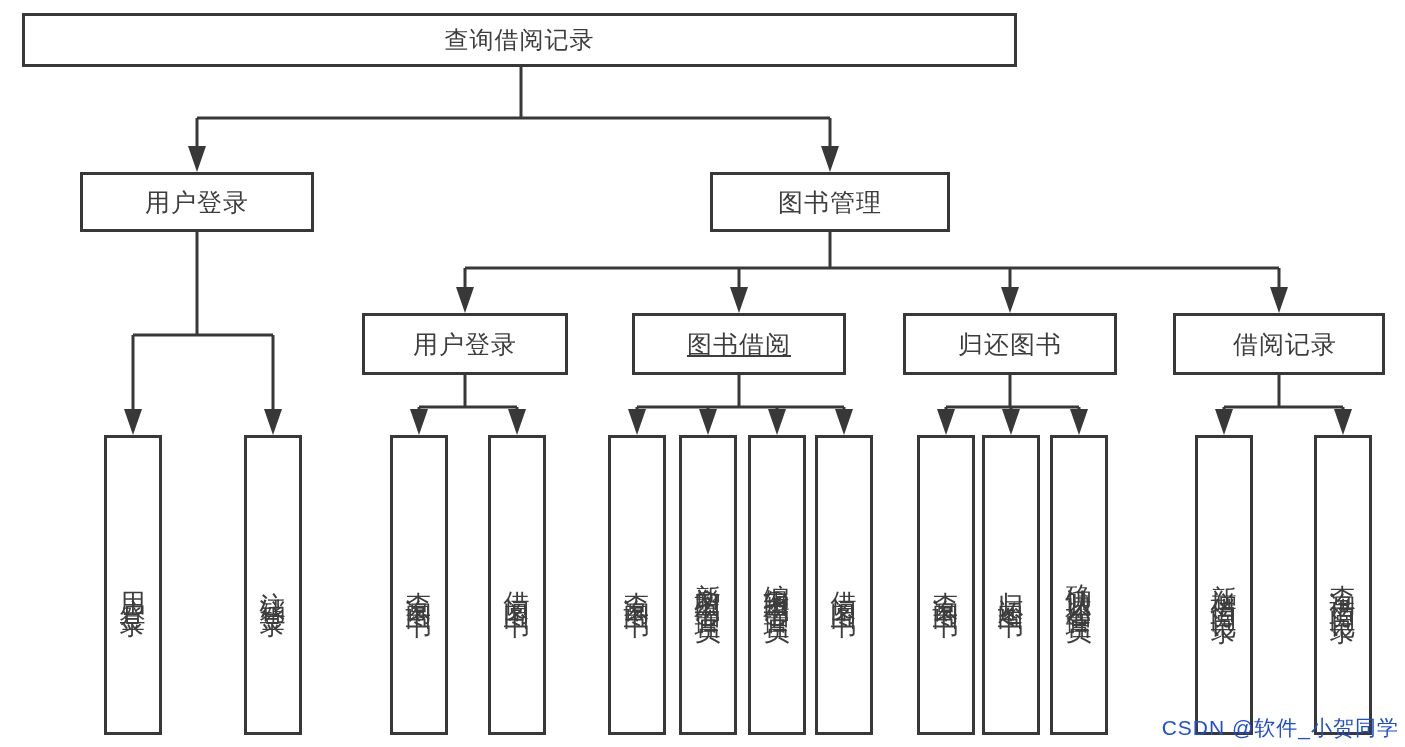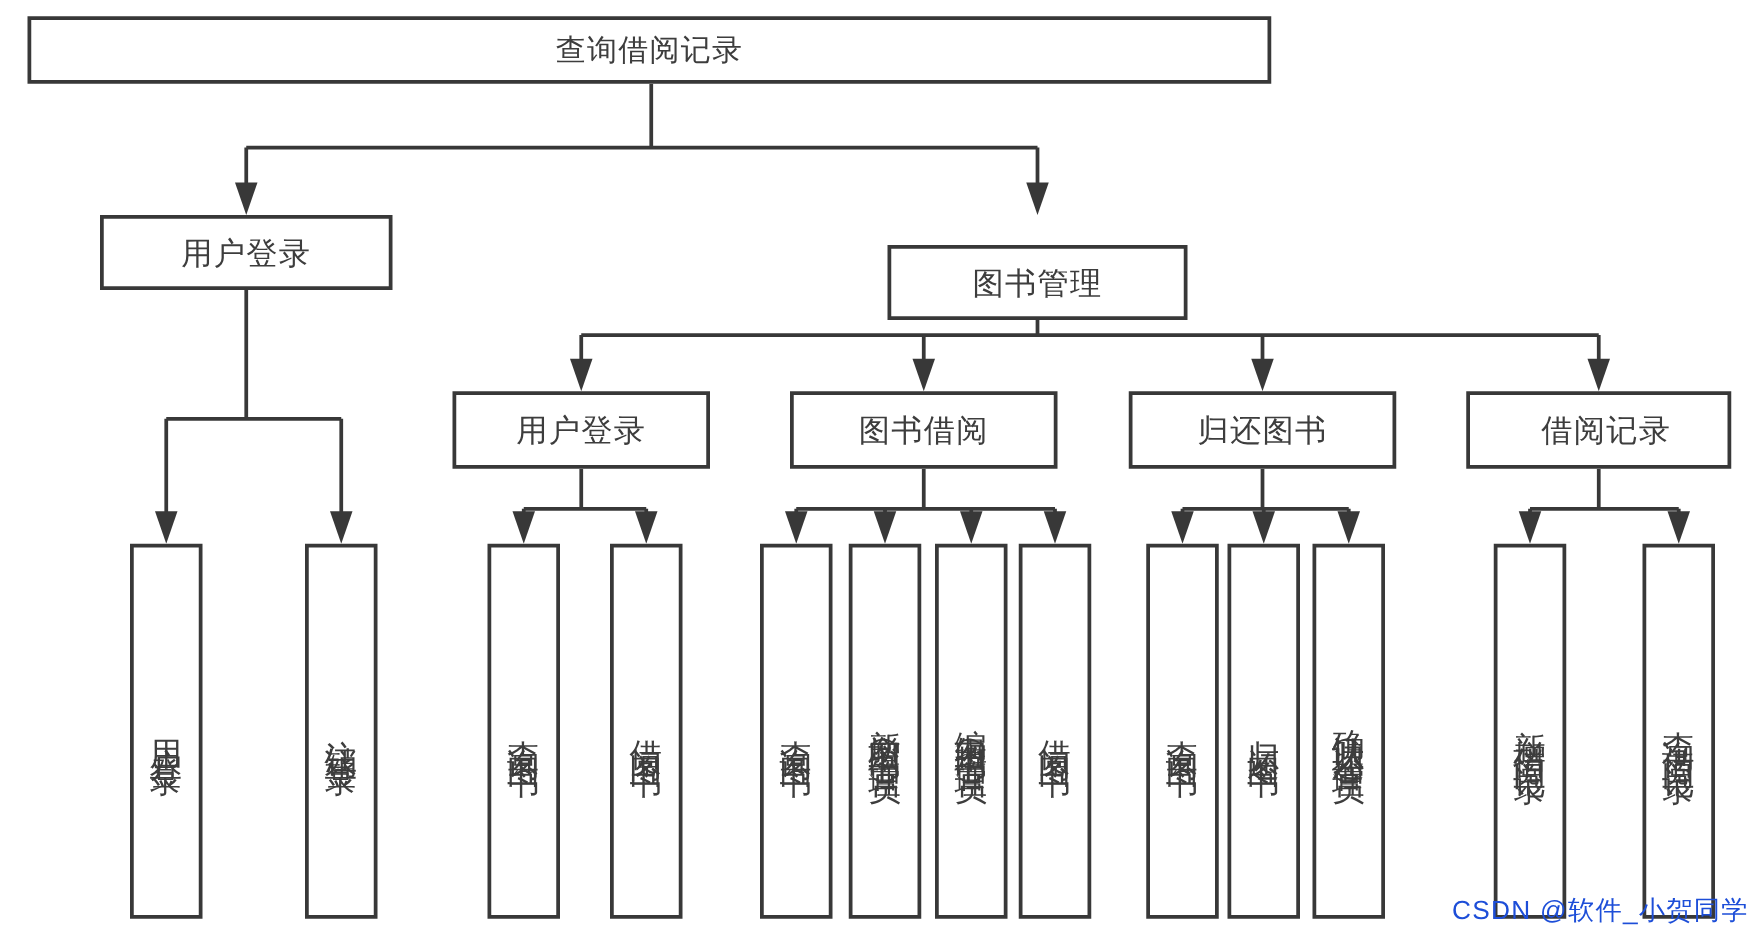--- a/index.html
+++ b/index.html
@@ -75,28 +75,28 @@
     </g>
   </svg>
 
   <div class="node hnode root" style="left:22px;top:13px;width:995px;height:54px;">
     <span class="lbl">查询借阅记录</span>
   </div>
 
   <div class="node hnode" style="left:80px;top:172px;width:234px;height:60px;">
     <span class="lbl">用户登录</span>
   </div>
-  <div class="node hnode" style="left:710px;top:172px;width:240px;height:60px;margin-top:24px;">
+  <div class="node hnode" style="left:710px;top:172px;width:240px;height:60px;">
     <span class="lbl">图书管理</span>
   </div>
 
   <div class="node hnode" style="left:362px;top:313px;width:206px;height:62px;">
     <span class="lbl">用户登录</span>
   </div>
-  <div class="node hnode" style="left:632px;top:313px;width:214px;height:62px;">
+  <div class="node hnode" style="left:632px;top:313px;width:214px;height:62px;text-decoration:underline;">
     <span class="lbl">图书借阅</span>
   </div>
   <div class="node hnode" style="left:903px;top:313px;width:214px;height:62px;">
     <span class="lbl">归还图书</span>
   </div>
   <div class="node hnode" style="left:1173px;top:313px;width:212px;height:62px;padding-left:12px;">
     <span class="lbl">借阅记录</span>
   </div>
 
   <div class="node leaf" style="left:104px;">

